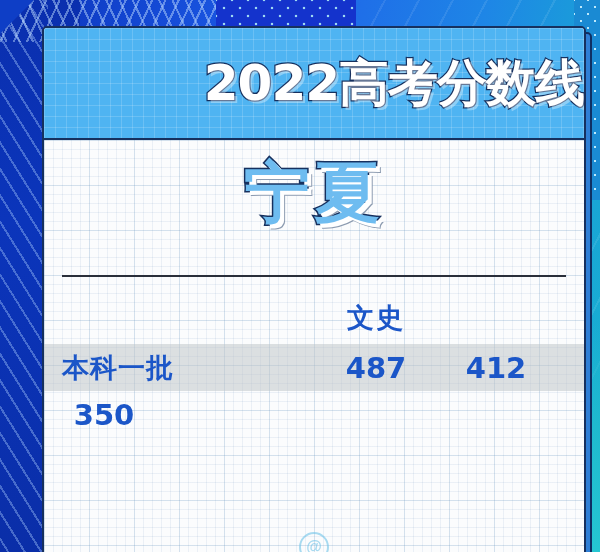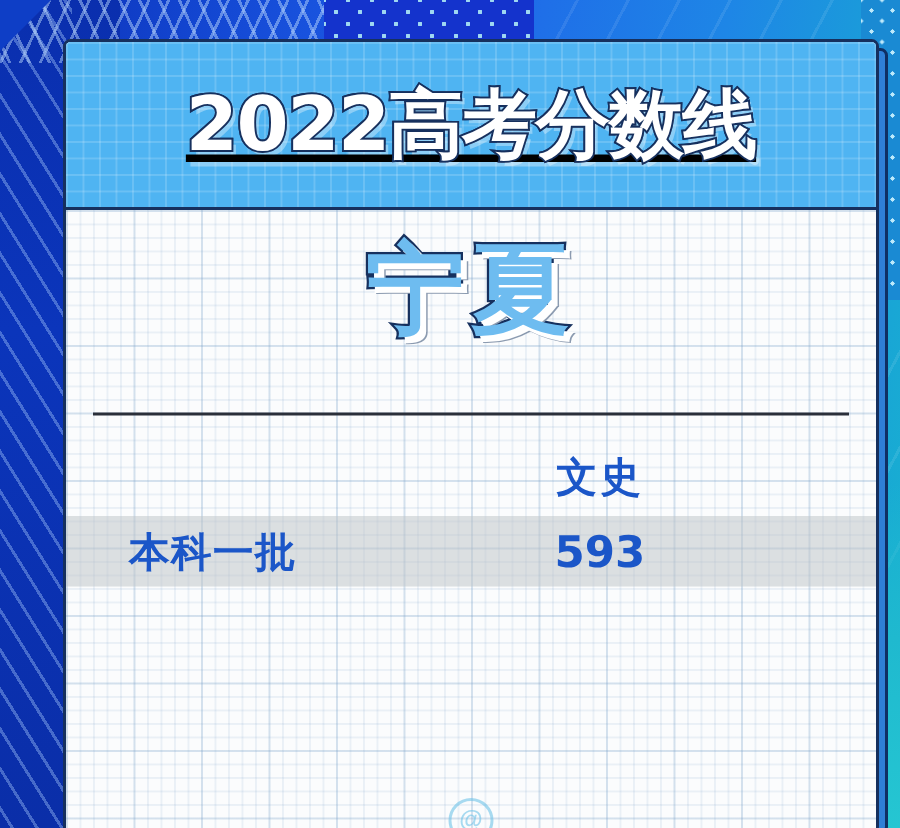--- a/index.html
+++ b/index.html
@@ -155,22 +155,21 @@
     position: relative;
     height: 110px;
     background: #4fb4f2;
     border-bottom: 2px solid #16305e;
     background-image:
       linear-gradient(to right, rgba(255,255,255,0.16) 1px, transparent 1px),
       linear-gradient(to bottom, rgba(255,255,255,0.16) 1px, transparent 1px);
     background-size: 11px 11px, 11px 11px;
     display: flex;
     align-items: center;
-    justify-content: center;
-    text-decoration: underline;
+    justify-content: flex-end;
   }
   .title-main {
     font-family: "DejaVu Sans", sans-serif;
     font-size: 50px;
     font-weight: 700;
     letter-spacing: -1px;
     color: #ffffff;
     -webkit-text-stroke: 2.5px #16305e;
     paint-order: stroke fill;
     white-space: nowrap;
@@ -238,21 +237,20 @@
   }
   .c-label {
     width: 272px;
     padding-left: 18px;
     box-sizing: border-box;
     font-family: "DejaVu Sans", sans-serif;
     font-size: 27px;
     font-weight: 700;
     color: #1b56c8;
     letter-spacing: 1px;
-    margin-left: 24px;
   }
   .c-val {
     width: 120px;
     text-align: center;
     font-family: "DejaVu Sans", sans-serif;
     font-size: 29px;
     font-weight: 700;
     color: #1b56c8;
   }
   .hrow .c-val {
@@ -338,24 +336,26 @@
 
       <div class="tbl">
 
         <div class="trow hrow">
           <div class="c-label"></div>
           <div class="c-val">文史</div>
         </div>
 
         <div class="trow highlight">
           <div class="c-label">本科一批</div>
-          <div class="c-val">593</div>
+          <div class="c-val">487</div>
+          <div class="c-val">412</div>
         </div>
 
         <div class="trow">
+          <div class="c-val">350</div>
         </div>
 
       </div>
 
       <div class="watermark">
         <span class="wm-at">@</span>
       </div>
 
     </div>
   </div>

